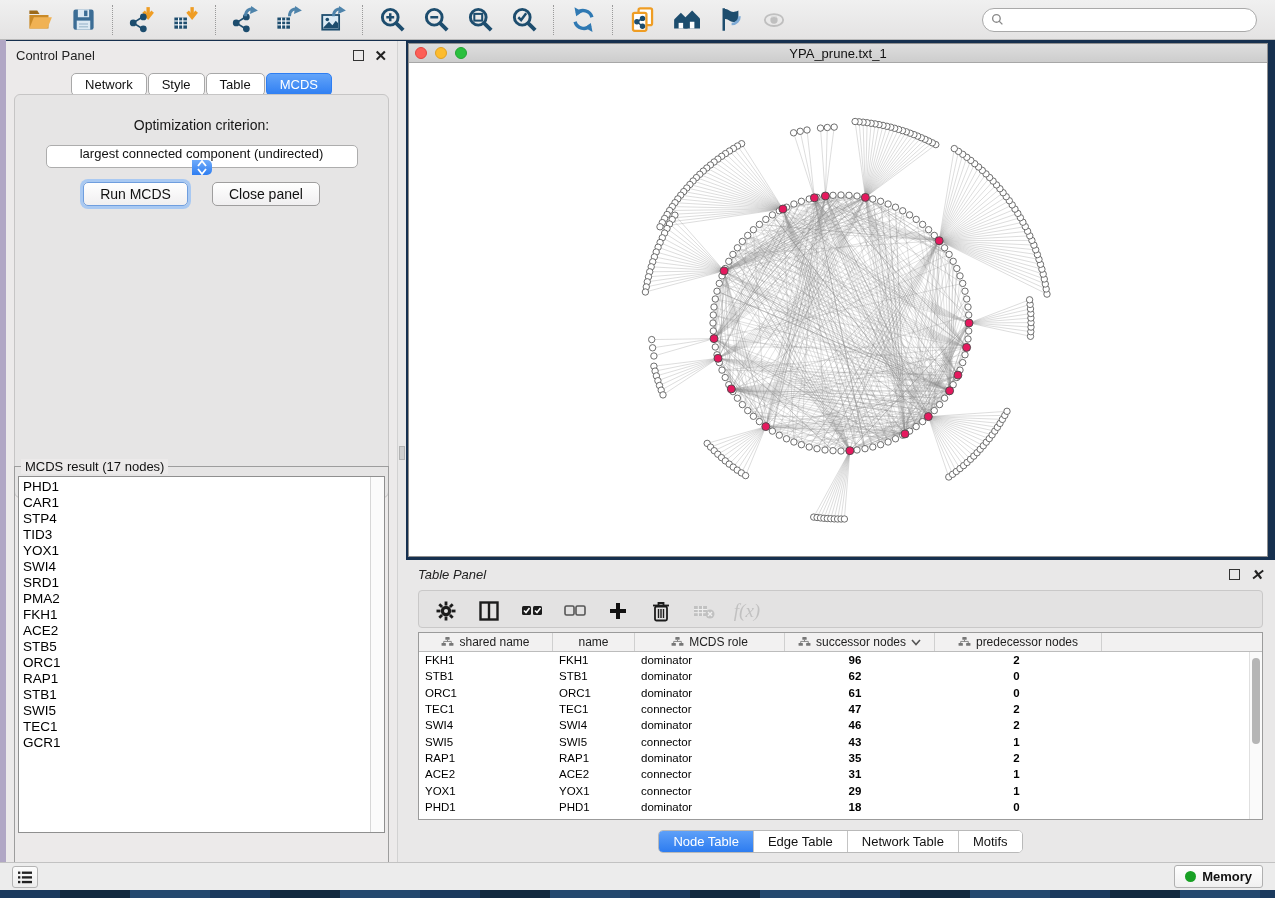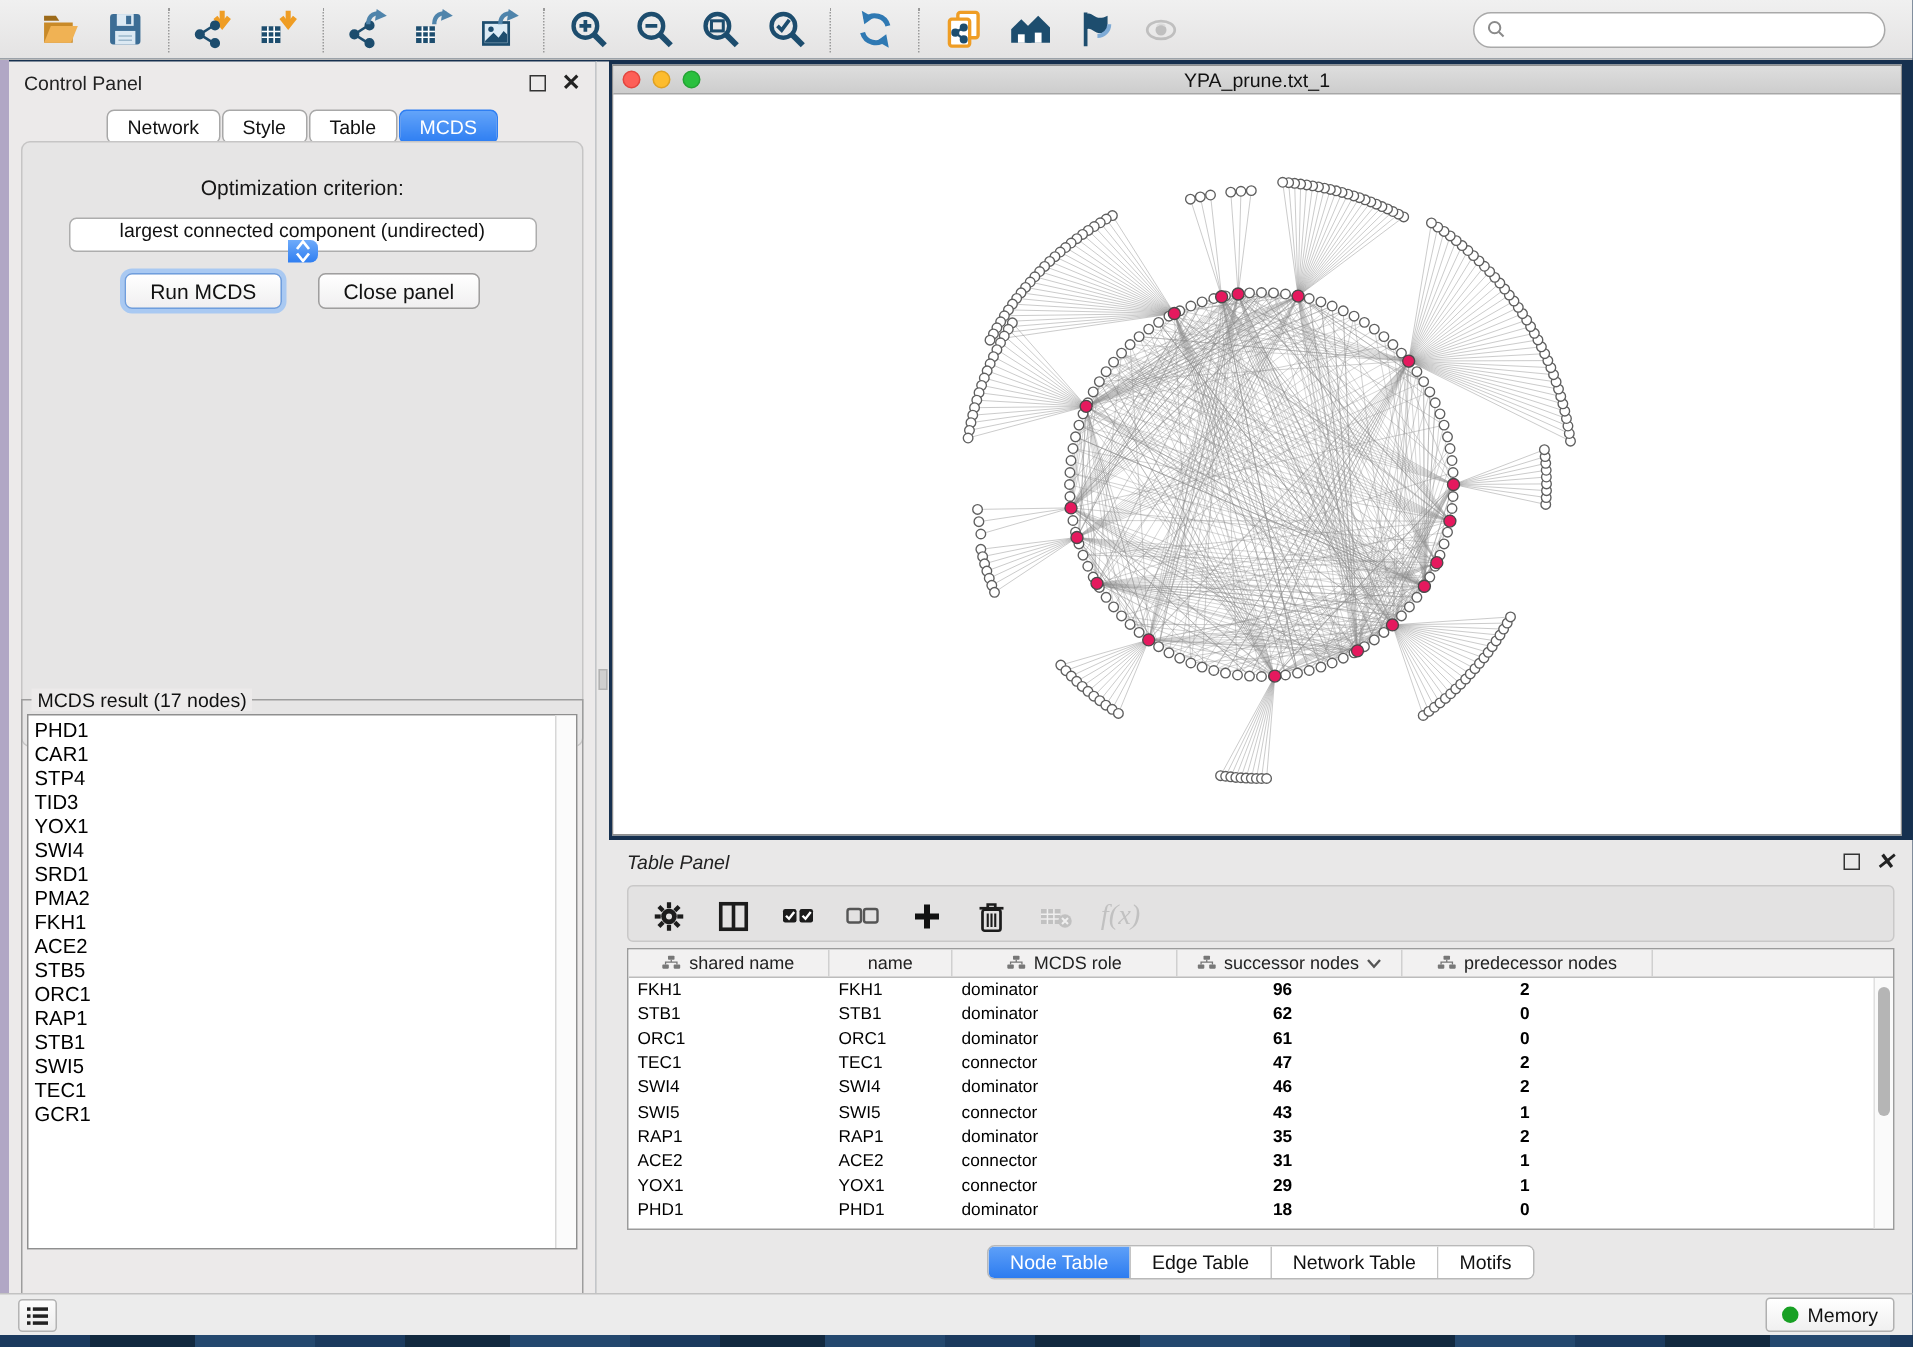--- a/index.html
+++ b/index.html
@@ -97,21 +97,21 @@
   .seg-tab { padding:3px 14px; font-size:13px; color:#111; border-right:1px solid #c4c4c4; background:#fff; }
   .seg-tab:last-child { border-right:none; }
   .seg-tab.active { background:linear-gradient(#5ea0f8,#2d7cf0); color:#fff; }
 
   
   .statusbar { position:absolute; left:0; top:862px; width:1275px; height:28px; background:#ececec; border-top:1px solid #c2c2c2;
      display:flex; align-items:center; padding:0 12px; }
   .list-btn { width:26px; height:22px; background:linear-gradient(#fcfcfc,#ededed); border:1px solid #b4b4b4; border-radius:3px;
      display:flex; align-items:center; justify-content:center; }
   .mem-btn { margin-left:auto; height:23px; background:linear-gradient(#ffffff,#f0f0f0); border:1px solid #b0b0b0; border-radius:3px;
-     display:flex; align-items:center; gap:6px; padding:0 10px; font-size:13px; }
+     display:flex; align-items:center; gap:6px; padding:0 10px; font-size:13px;font-weight:bold; }
   .mem-dot { width:11px; height:11px; border-radius:50%; background:#18a024; }
 </style>
 </head>
 <body>
 
 <div id="screen">
 
   <div class="toolbar">
     <div id="tb-groups" style="display:flex;align-items:center;">
         <div class="tb-group">

